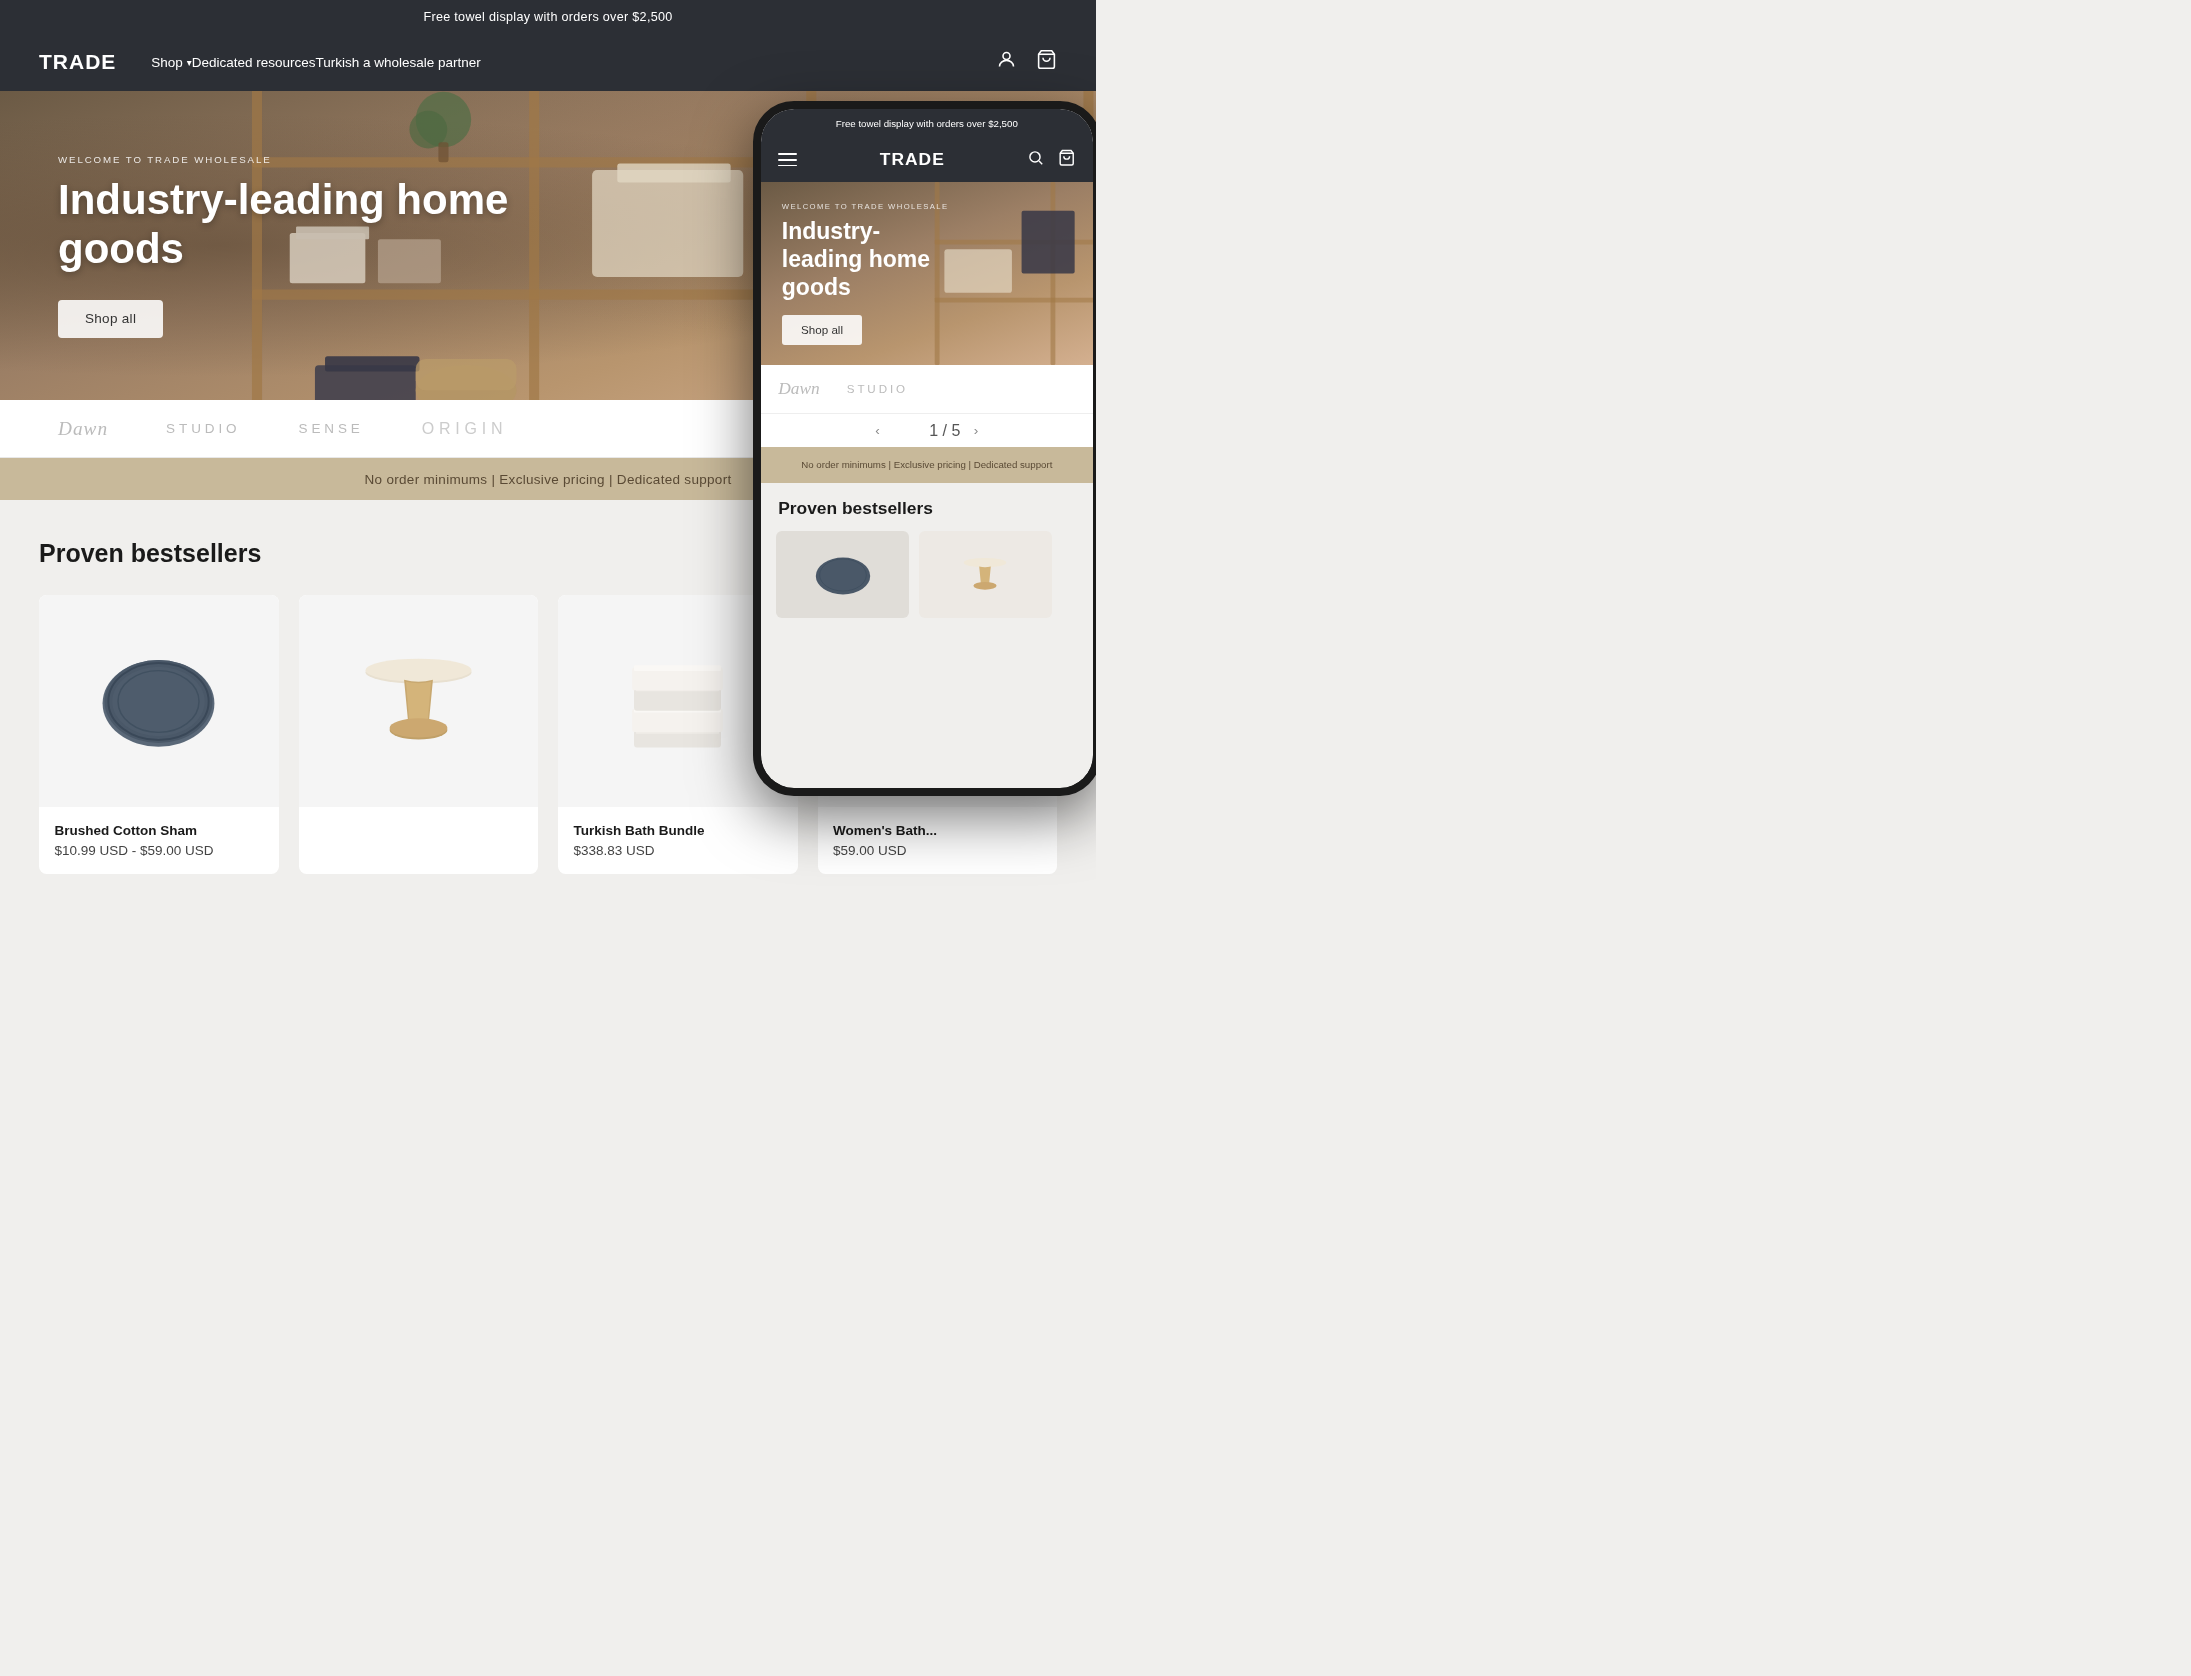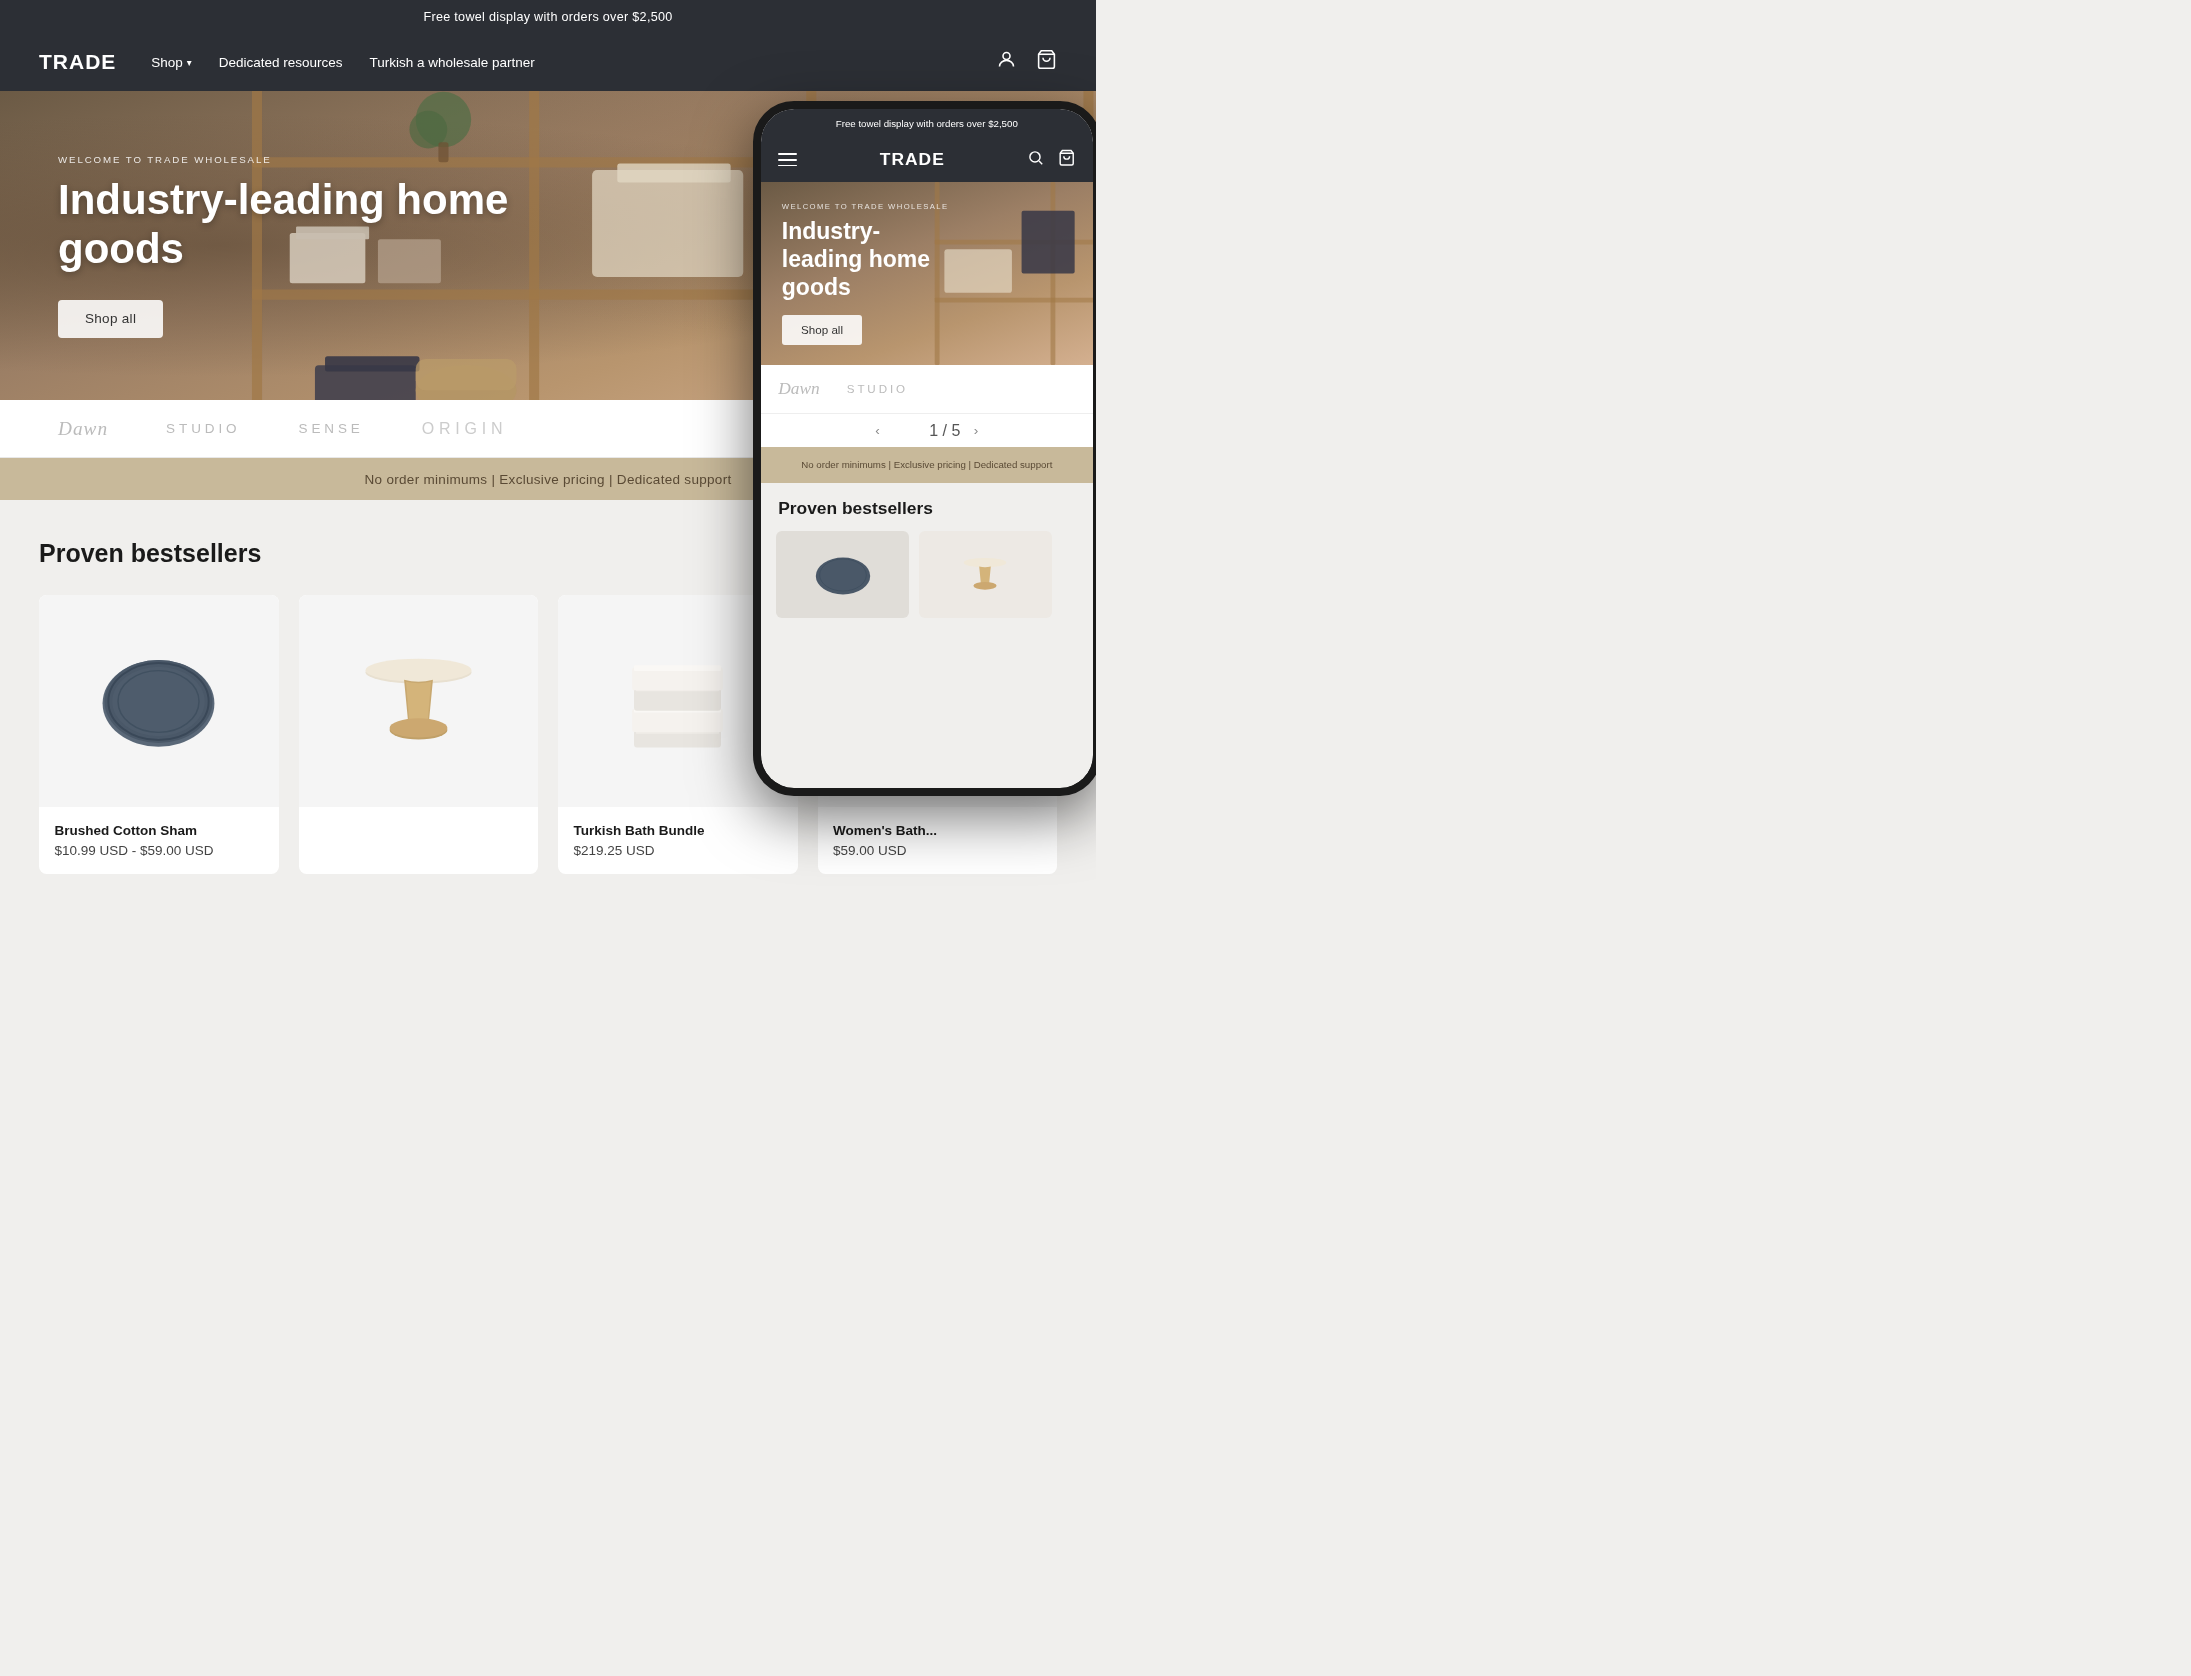--- a/index.html
+++ b/index.html
@@ -31,21 +31,20 @@
     }
     .logo {
       color: #fff;
       font-size: 21px;
       font-weight: 800;
       letter-spacing: 1px;
     }
     .nav {
       display: flex;
       align-items: center;
-      gap: 27px;
     }
     .nav-item {
       color: #fff;
       font-size: 13.5px;
       cursor: pointer;
       display: flex;
       align-items: center;
       gap: 3.9px;
     }
     .nav-item .chevron {
@@ -389,21 +388,21 @@
             <rect x="28" y="73" width="94" height="24" fill="#f5f2ee" rx="3"></rect>
             <rect x="30" y="71" width="90" height="6" fill="#faf8f5" rx="1"></rect>
             <rect x="30" y="51" width="90" height="24" fill="#e8e5e0" rx="3"></rect>
             <rect x="32" y="49" width="86" height="6" fill="#f0ede8" rx="1"></rect>
             <rect x="28" y="30" width="94" height="24" fill="#f5f2ee" rx="3"></rect>
             <rect x="30" y="28" width="90" height="6" fill="#faf8f5" rx="1"></rect>
           </svg>
         </div>
         <div class="product-info">
           <div class="product-name">Turkish Bath Bundle</div>
-          <div class="product-price">$219.25 USD</div>
+          <div class="product-price">$338.83 USD</div>
         </div>
       </div>
 
       <div class="product-card">
         <div class="product-image">
           <svg class="clothing-illustration" viewBox="0 0 150 170">
 
             <rect x="45" y="40" width="60" height="70" fill="#c8b89a" rx="8"></rect>
 
             <path d="M65 40 Q75 55 85 40" fill="none" stroke="#a89878" stroke-width="2"></path>

